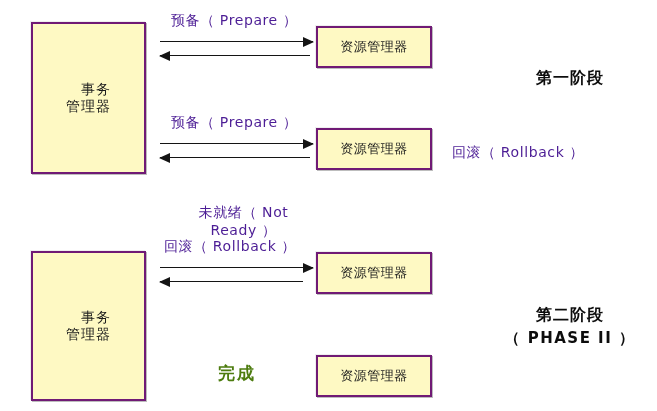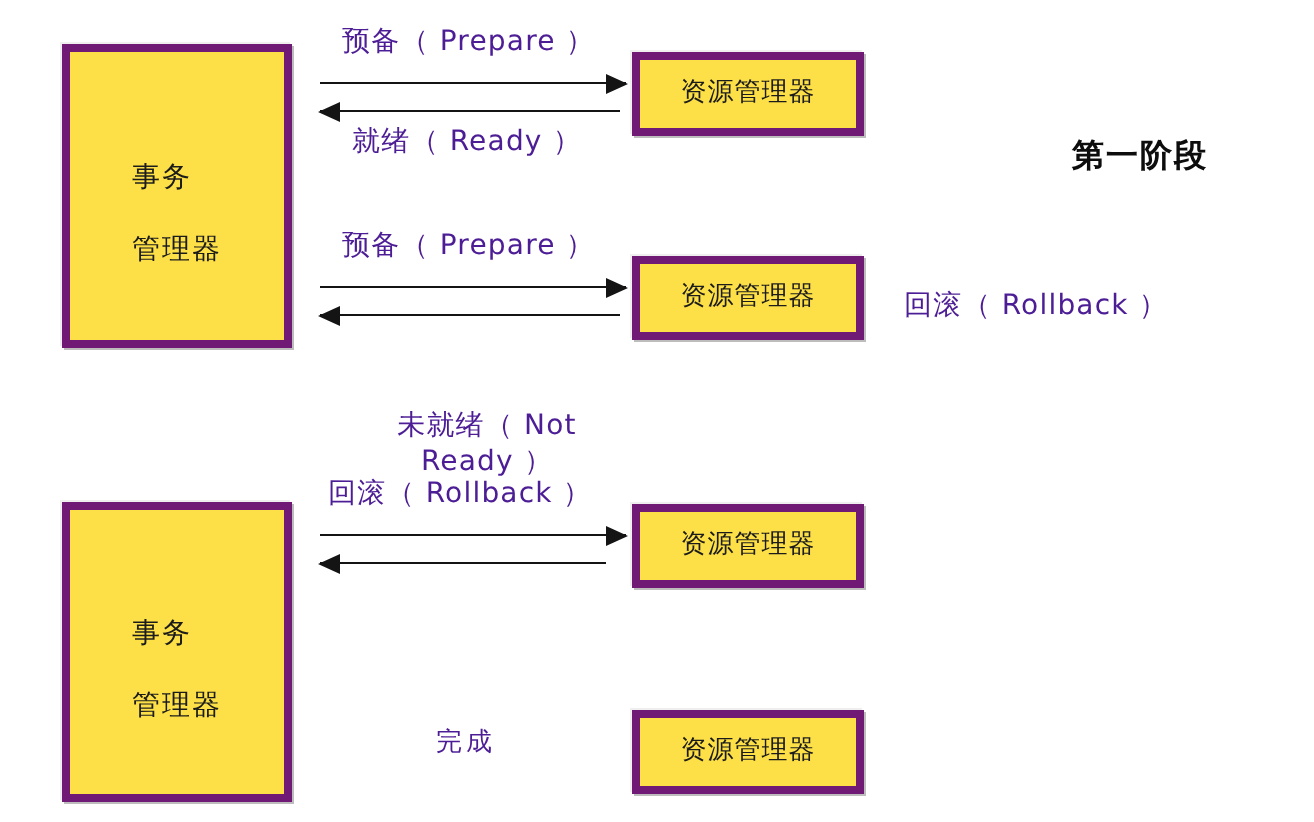--- a/index.html
+++ b/index.html
@@ -13,40 +13,40 @@
     height: 411px;
     background: #ffffff;
     font-family: "DejaVu Sans", "Liberation Sans", sans-serif;
     overflow: hidden;
   }
 
   
   .box {
     position: absolute;
     box-sizing: border-box;
-    background: #fde047;
-    border: 4px solid #701a75;
+    background: #fef9c3;
+    border: 2px solid #701a75;
     box-shadow: 1px 1px 0 #bdbdbd, -1px -1px 0 #efefef;
     display: flex;
     align-items: center;
     justify-content: center;
-    text-align: left;
+    text-align: right;
     color: #1b1b1b;
     line-height: 1.25;
     font-size: 13px;
     letter-spacing: 0.5px;
   }
   .box.tm {
     font-size: 14px;
     letter-spacing: 1px;
   }
   .box .lines {
     display: block;
   }
-  .box .lines span { display: block; margin-top: 19px; }
+  .box .lines span { display: block; }
 
   
   .arrow {
     position: absolute;
     height: 0;
   }
   .arrow .shaft {
     position: absolute;
     left: 0;
     top: 0;
@@ -92,24 +92,24 @@
     letter-spacing: 1px;
     margin-bottom: 3px;
   }
   .phase .en {
     display: block;
     letter-spacing: 1.5px;
     font-size: 15px;
   }
   .done {
     position: absolute;
-    font-weight: normal;
-    font-size: 13px;
+    font-weight: bold;
+    font-size: 17px;
     letter-spacing: 2px;
-    color: #4c1d95;
+    color: #4d7c0f;
   }
 </style>
 </head>
 <body>
 
 <div id="canvas">
 
   <div class="box tm" style="left:31px; top:22px; width:115px; height:152px;">
     <span class="lines">
       <span>事务</span>
@@ -130,21 +130,20 @@
   <div class="arrow right" style="left:160px; top:41px; width:153px;">
     <span class="shaft"></span>
     <span class="head"></span>
   </div>
 
   <div class="arrow left" style="left:160px; top:55px; width:150px;">
     <span class="shaft"></span>
     <span class="head"></span>
   </div>
 
-  <div class="lbl" style="left:176px; top:62px;">就绪（ Ready ）</div>
 
   <div class="lbl" style="left:171px; top:114px;">预备（ Prepare ）</div>
 
   <div class="arrow right" style="left:160px; top:143px; width:153px;">
     <span class="shaft"></span>
     <span class="head"></span>
   </div>
 
   <div class="arrow left" style="left:160px; top:157px; width:150px;">
     <span class="shaft"></span>
@@ -181,14 +180,18 @@
     <span class="head"></span>
   </div>
 
   <div class="arrow left" style="left:160px; top:281px; width:143px;">
     <span class="shaft"></span>
     <span class="head"></span>
   </div>
 
   <div class="done" style="left:218px; top:362px;">完成</div>
 
+  <div class="phase" style="left:490px; top:305px; width:160px;">
+    <span class="cn">第二阶段</span>
+    <span class="en">（ PHASE II ）</span>
+  </div>
 
 </div>
 
 </body></html>

